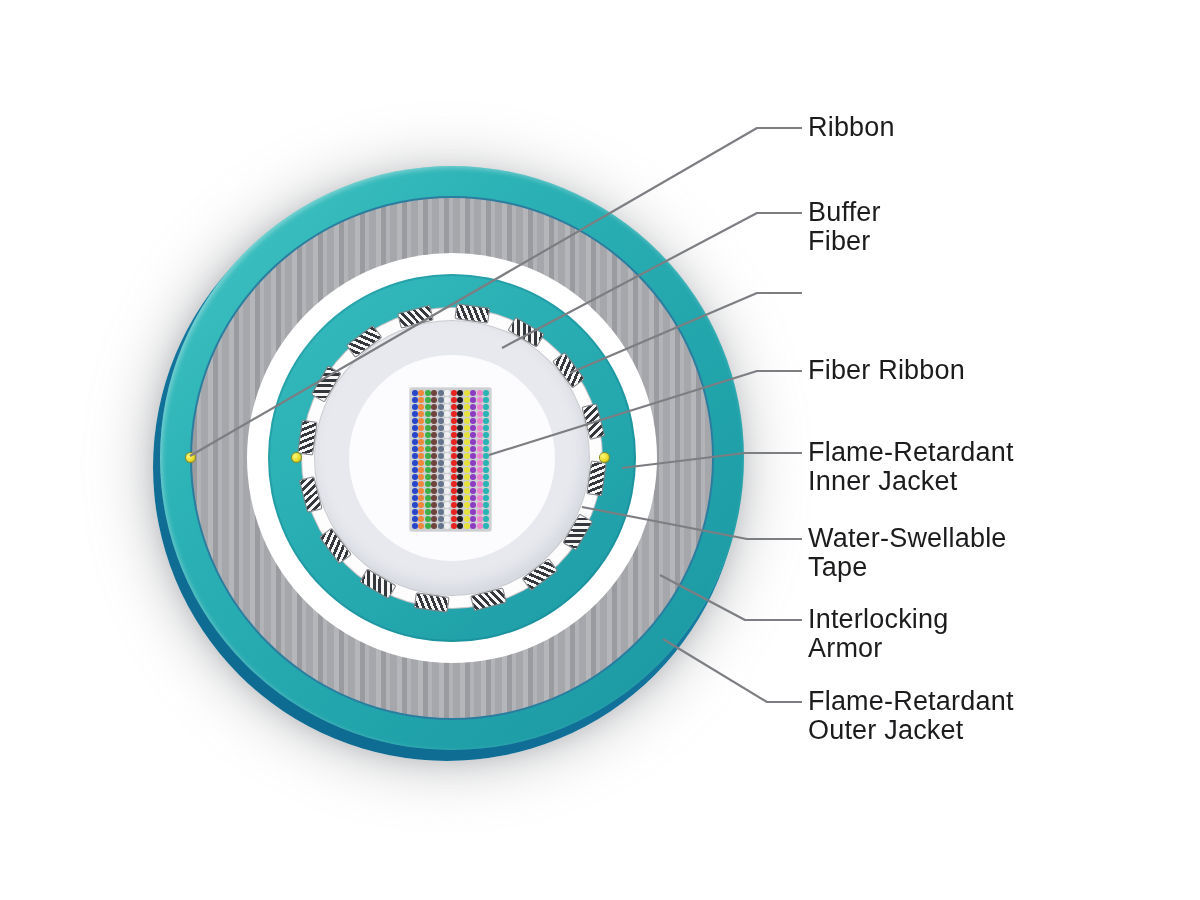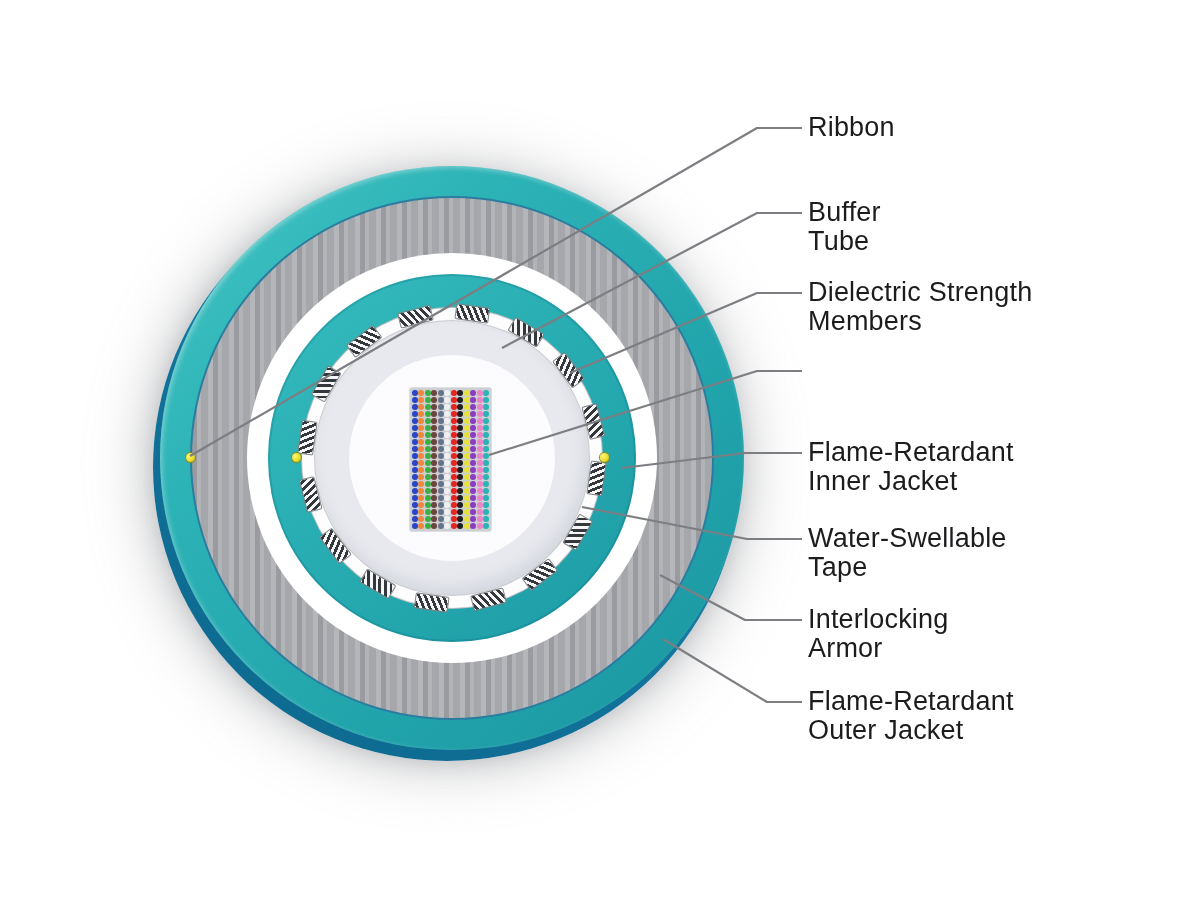--- a/index.html
+++ b/index.html
@@ -338,23 +338,22 @@
       <polyline points="802,293 757,293 570,373" fill="none" stroke="#7c7e82" stroke-width="2.2" stroke-linejoin="round"></polyline>
       <polyline points="802,371 757,371 489,455" fill="none" stroke="#7c7e82" stroke-width="2.2" stroke-linejoin="round"></polyline>
       <polyline points="802,453 745,453 622,468" fill="none" stroke="#7c7e82" stroke-width="2.2" stroke-linejoin="round"></polyline>
       <polyline points="802,539 747,539 582,507" fill="none" stroke="#7c7e82" stroke-width="2.2" stroke-linejoin="round"></polyline>
       <polyline points="802,620 745,620 660,575" fill="none" stroke="#7c7e82" stroke-width="2.2" stroke-linejoin="round"></polyline>
       <polyline points="802,702 767,702 663,639" fill="none" stroke="#7c7e82" stroke-width="2.2" stroke-linejoin="round"></polyline>
     </svg>
 
   <div class="lbl lbl-1">Ribbon</div>
   <div class="lbl lbl-2">Buffer
-Tube</div>
-  <div class="lbl lbl-3">Dielectric Strength
-Members</div>
+Fiber</div>
+  <div class="lbl lbl-4">Fiber Ribbon</div>
   <div class="lbl lbl-5">Flame-Retardant
 Inner Jacket</div>
   <div class="lbl lbl-6">Water-Swellable
 Tape</div>
   <div class="lbl lbl-7">Interlocking
 Armor</div>
   <div class="lbl lbl-8">Flame-Retardant
 Outer Jacket</div>
 
 </div>

